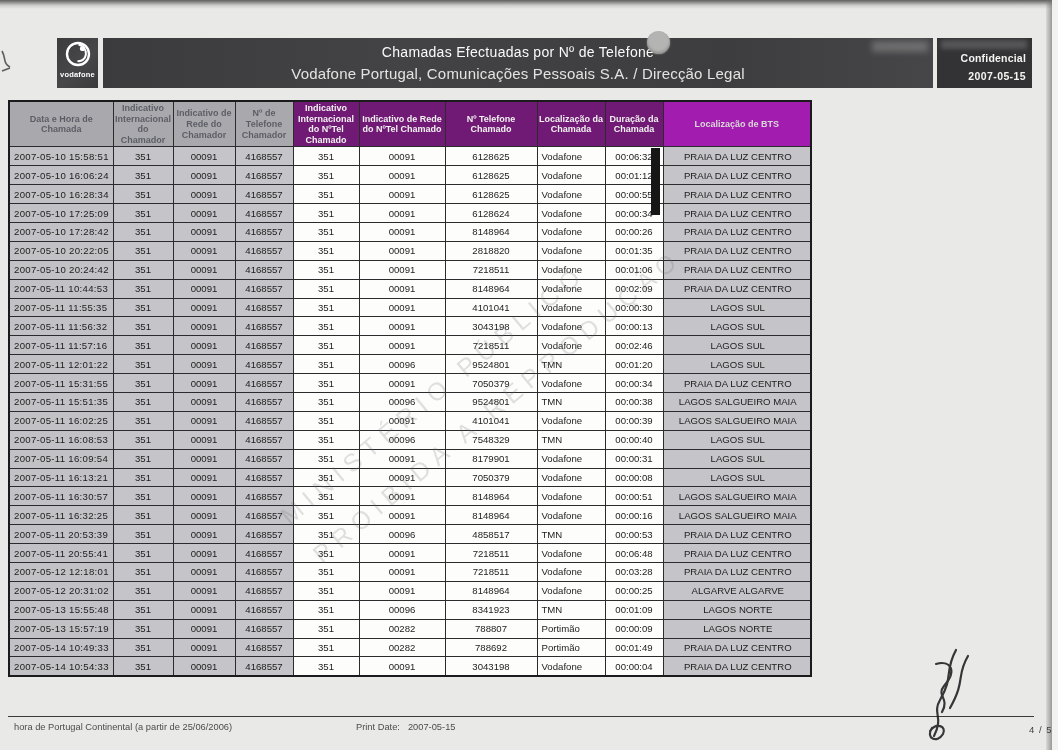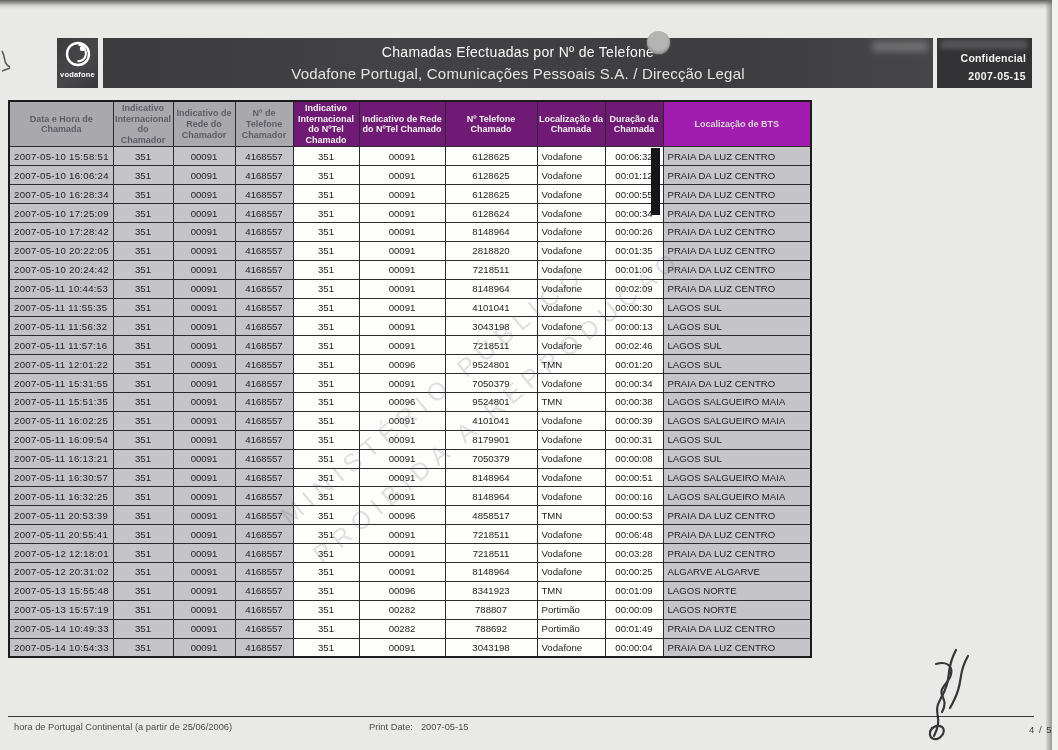--- a/index.html
+++ b/index.html
@@ -49,30 +49,30 @@
      vertical-align:middle;padding:1px 1px;white-space:normal;}
   td{height:17.9px;font-size:9.6px;padding:0 2px;}
   .hg{background:#a9a9ad;color:#5d5d66;}
   .hd{background:#701a75;color:#f2f2f0;}
   .hb{background:#a21caf;color:#d9d9d7;}
   td.g{background:#c5c5c9;}
   td.w{background:#fdfdfc;}
   td.c1{text-align:left;padding-left:4px;letter-spacing:.3px;background:#c2c2c6;margin-top:41px;}
   td.c2,td.c3,td.c4,td.c5,td.c6,td.c7,td.c9{text-align:center;}
   td.c8{text-align:left;padding-left:4px;}
-  td.c10{text-align:left;padding-left:4px;}
+  td.c10{text-align:center;padding-left:4px;}
   
   .watermark{position:absolute;left:268px;top:500px;z-index:8;pointer-events:none;
     transform:rotate(-40deg);transform-origin:0 0;}
   .watermark div{font-size:25px;font-weight:500;letter-spacing:7px;line-height:50px;
     color:rgba(105,105,112,.20);white-space:nowrap;}
   
   .footer-line{position:absolute;left:8px;top:716px;width:1026px;height:0;border-top:1.5px solid #3a3a3c;}
   .foot-note{position:absolute;left:14px;top:722px;font-size:9.3px;color:#4c4c4e;}
-  .foot-print{position:absolute;left:369px;top:722px;font-size:9.3px;color:#4c4c4e;}
+  .foot-print{position:absolute;left:356px;top:722px;font-size:9.3px;color:#4c4c4e;}
   .foot-print span{margin-right:8px;}
 </style>
 </head>
 <body>
 
 <div class="top-band"></div>
 <div class="right-band"></div>
 <div class="right-edge"></div>
 <div class="punch-hole"></div>
 <div class="bar-smudge"></div>
@@ -303,20 +303,32 @@
           <td class="g c3">00091</td>
           <td class="g c4">4168557</td>
           <td class="w c5">351</td>
           <td class="w c6">00091</td>
           <td class="w c7">4101041</td>
           <td class="w c8">Vodafone</td>
           <td class="w c9">00:00:39</td>
           <td class="g c10">LAGOS SALGUEIRO MAIA</td>
         </tr>
         <tr>
+          <td class="g c1">2007-05-11 16:08:53</td>
+          <td class="g c2">351</td>
+          <td class="g c3">00091</td>
+          <td class="g c4">4168557</td>
+          <td class="w c5">351</td>
+          <td class="w c6">00096</td>
+          <td class="w c7">7548329</td>
+          <td class="w c8">TMN</td>
+          <td class="w c9">00:00:40</td>
+          <td class="g c10">LAGOS SUL</td>
+        </tr>
+        <tr>
           <td class="g c1">2007-05-11 16:09:54</td>
           <td class="g c2">351</td>
           <td class="g c3">00091</td>
           <td class="g c4">4168557</td>
           <td class="w c5">351</td>
           <td class="w c6">00091</td>
           <td class="w c7">8179901</td>
           <td class="w c8">Vodafone</td>
           <td class="w c9">00:00:31</td>
           <td class="g c10">LAGOS SUL</td>

